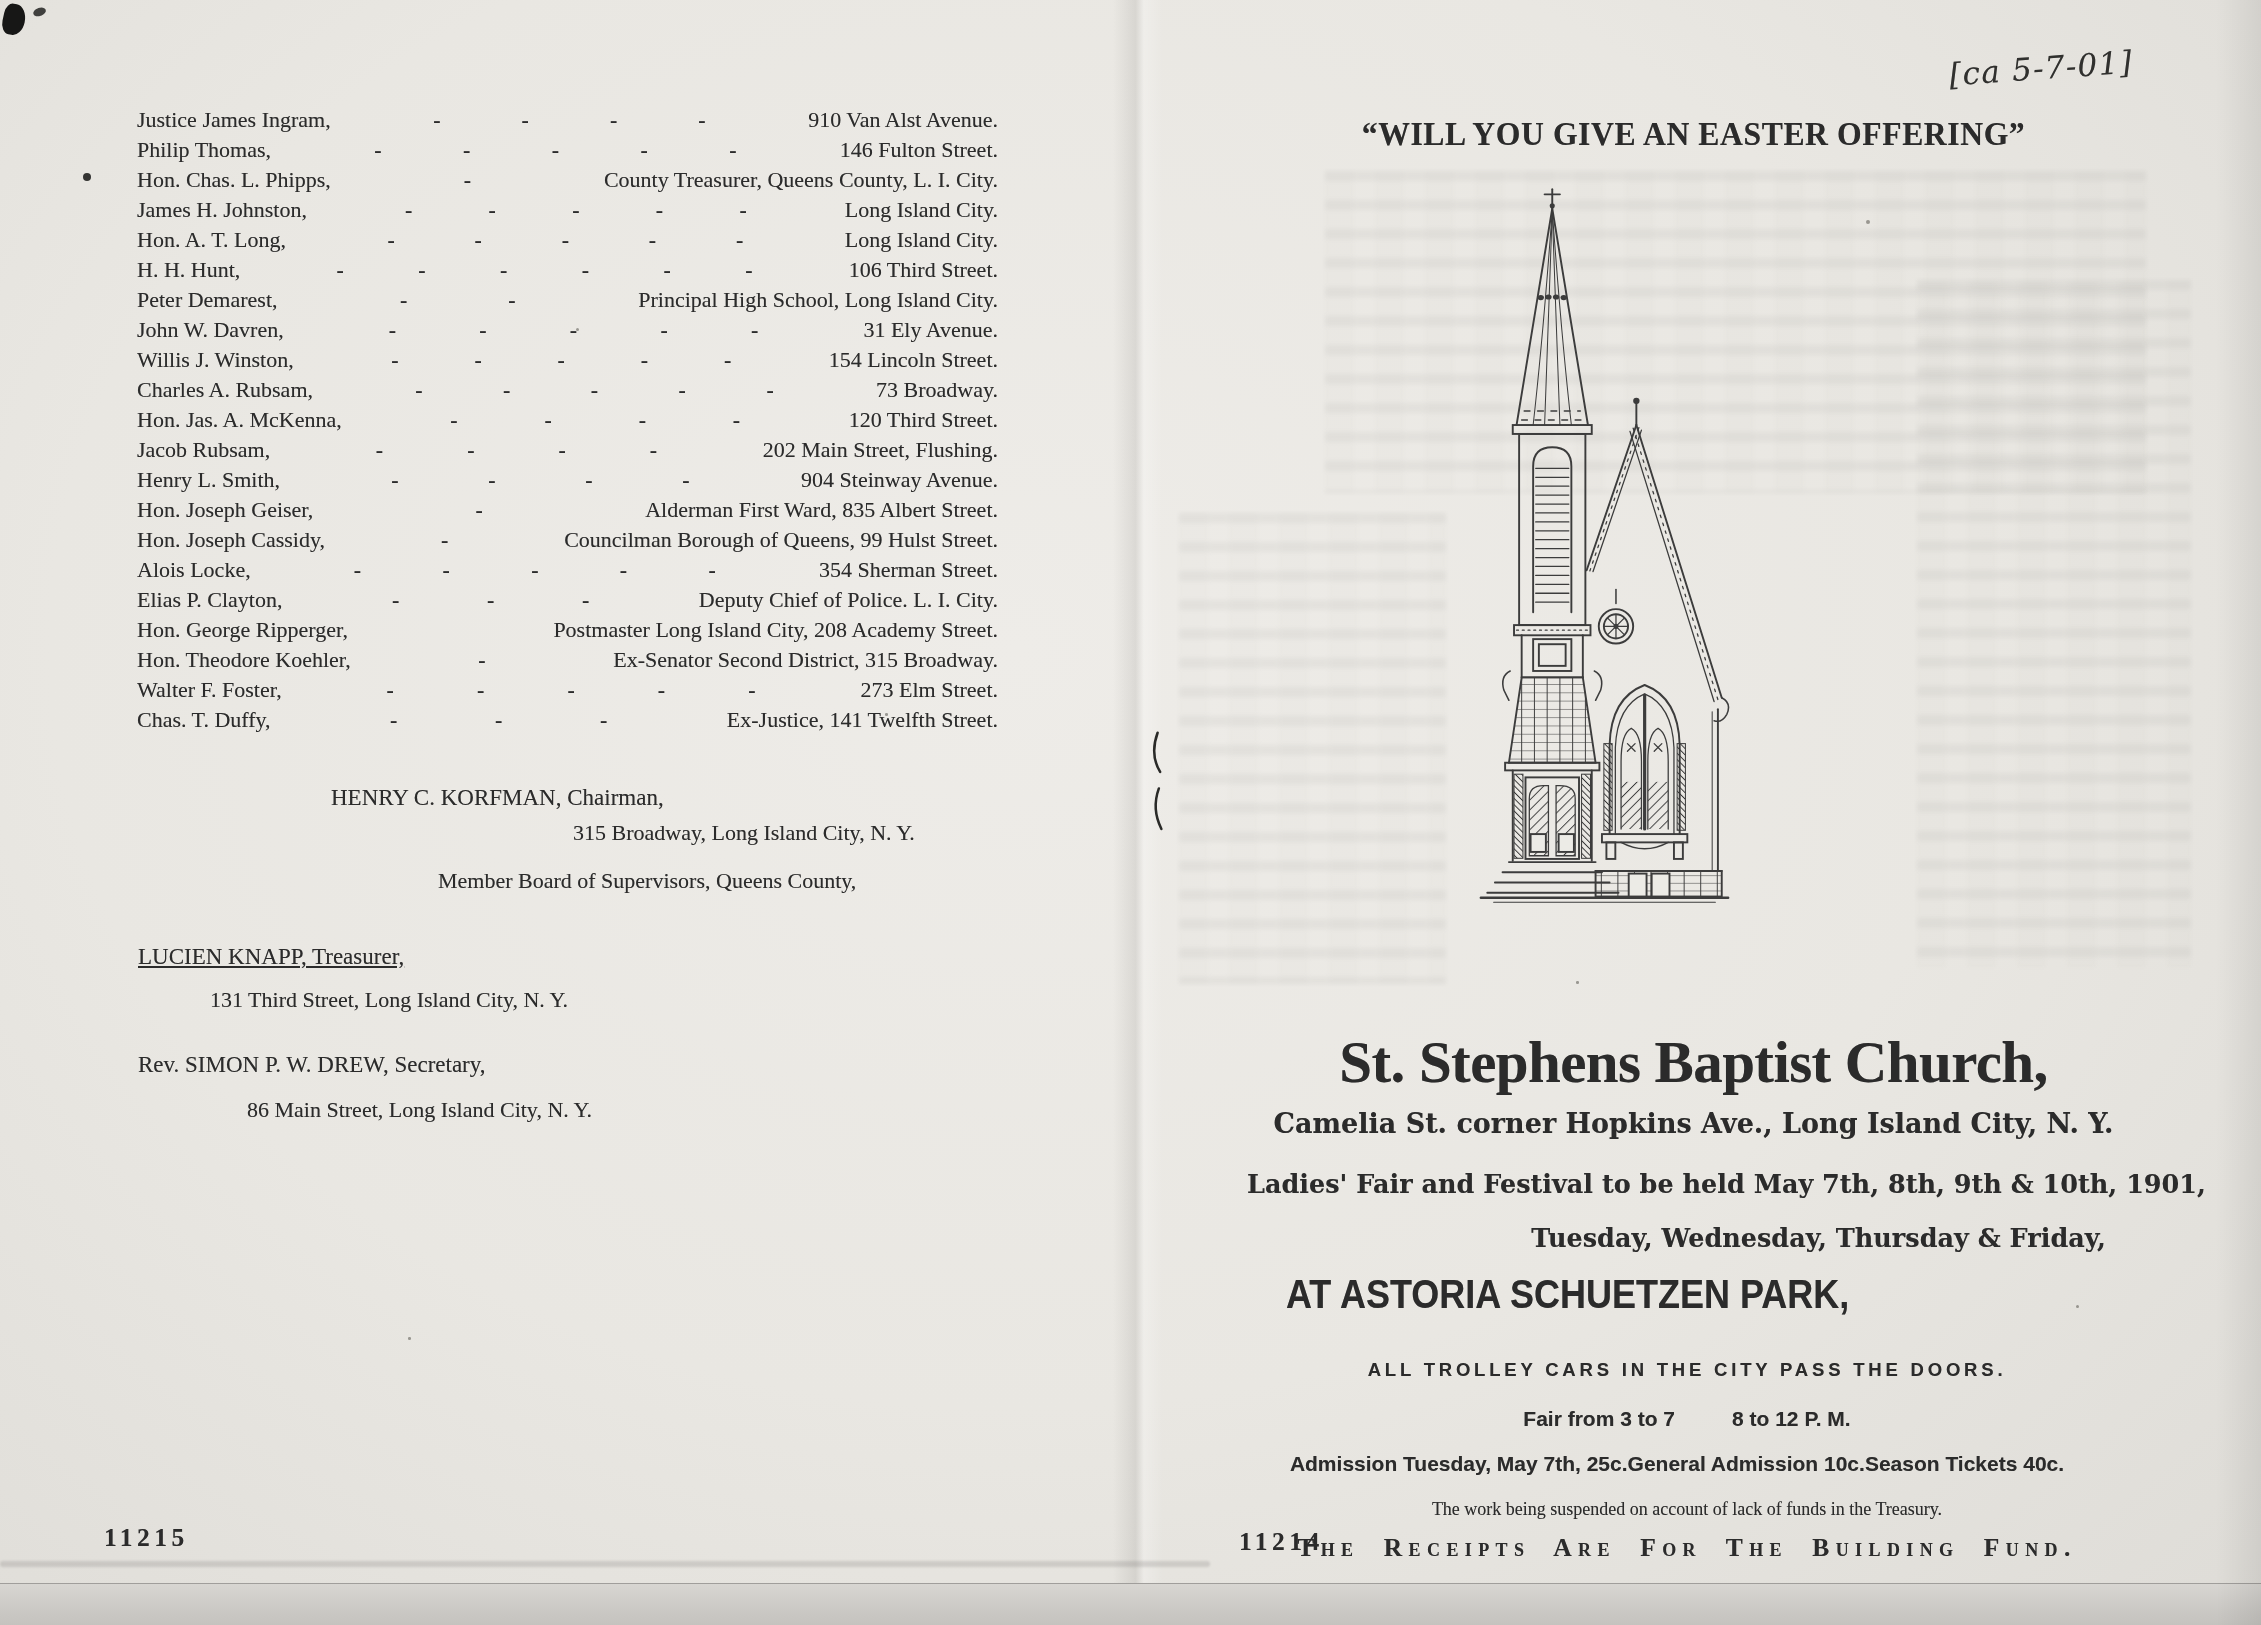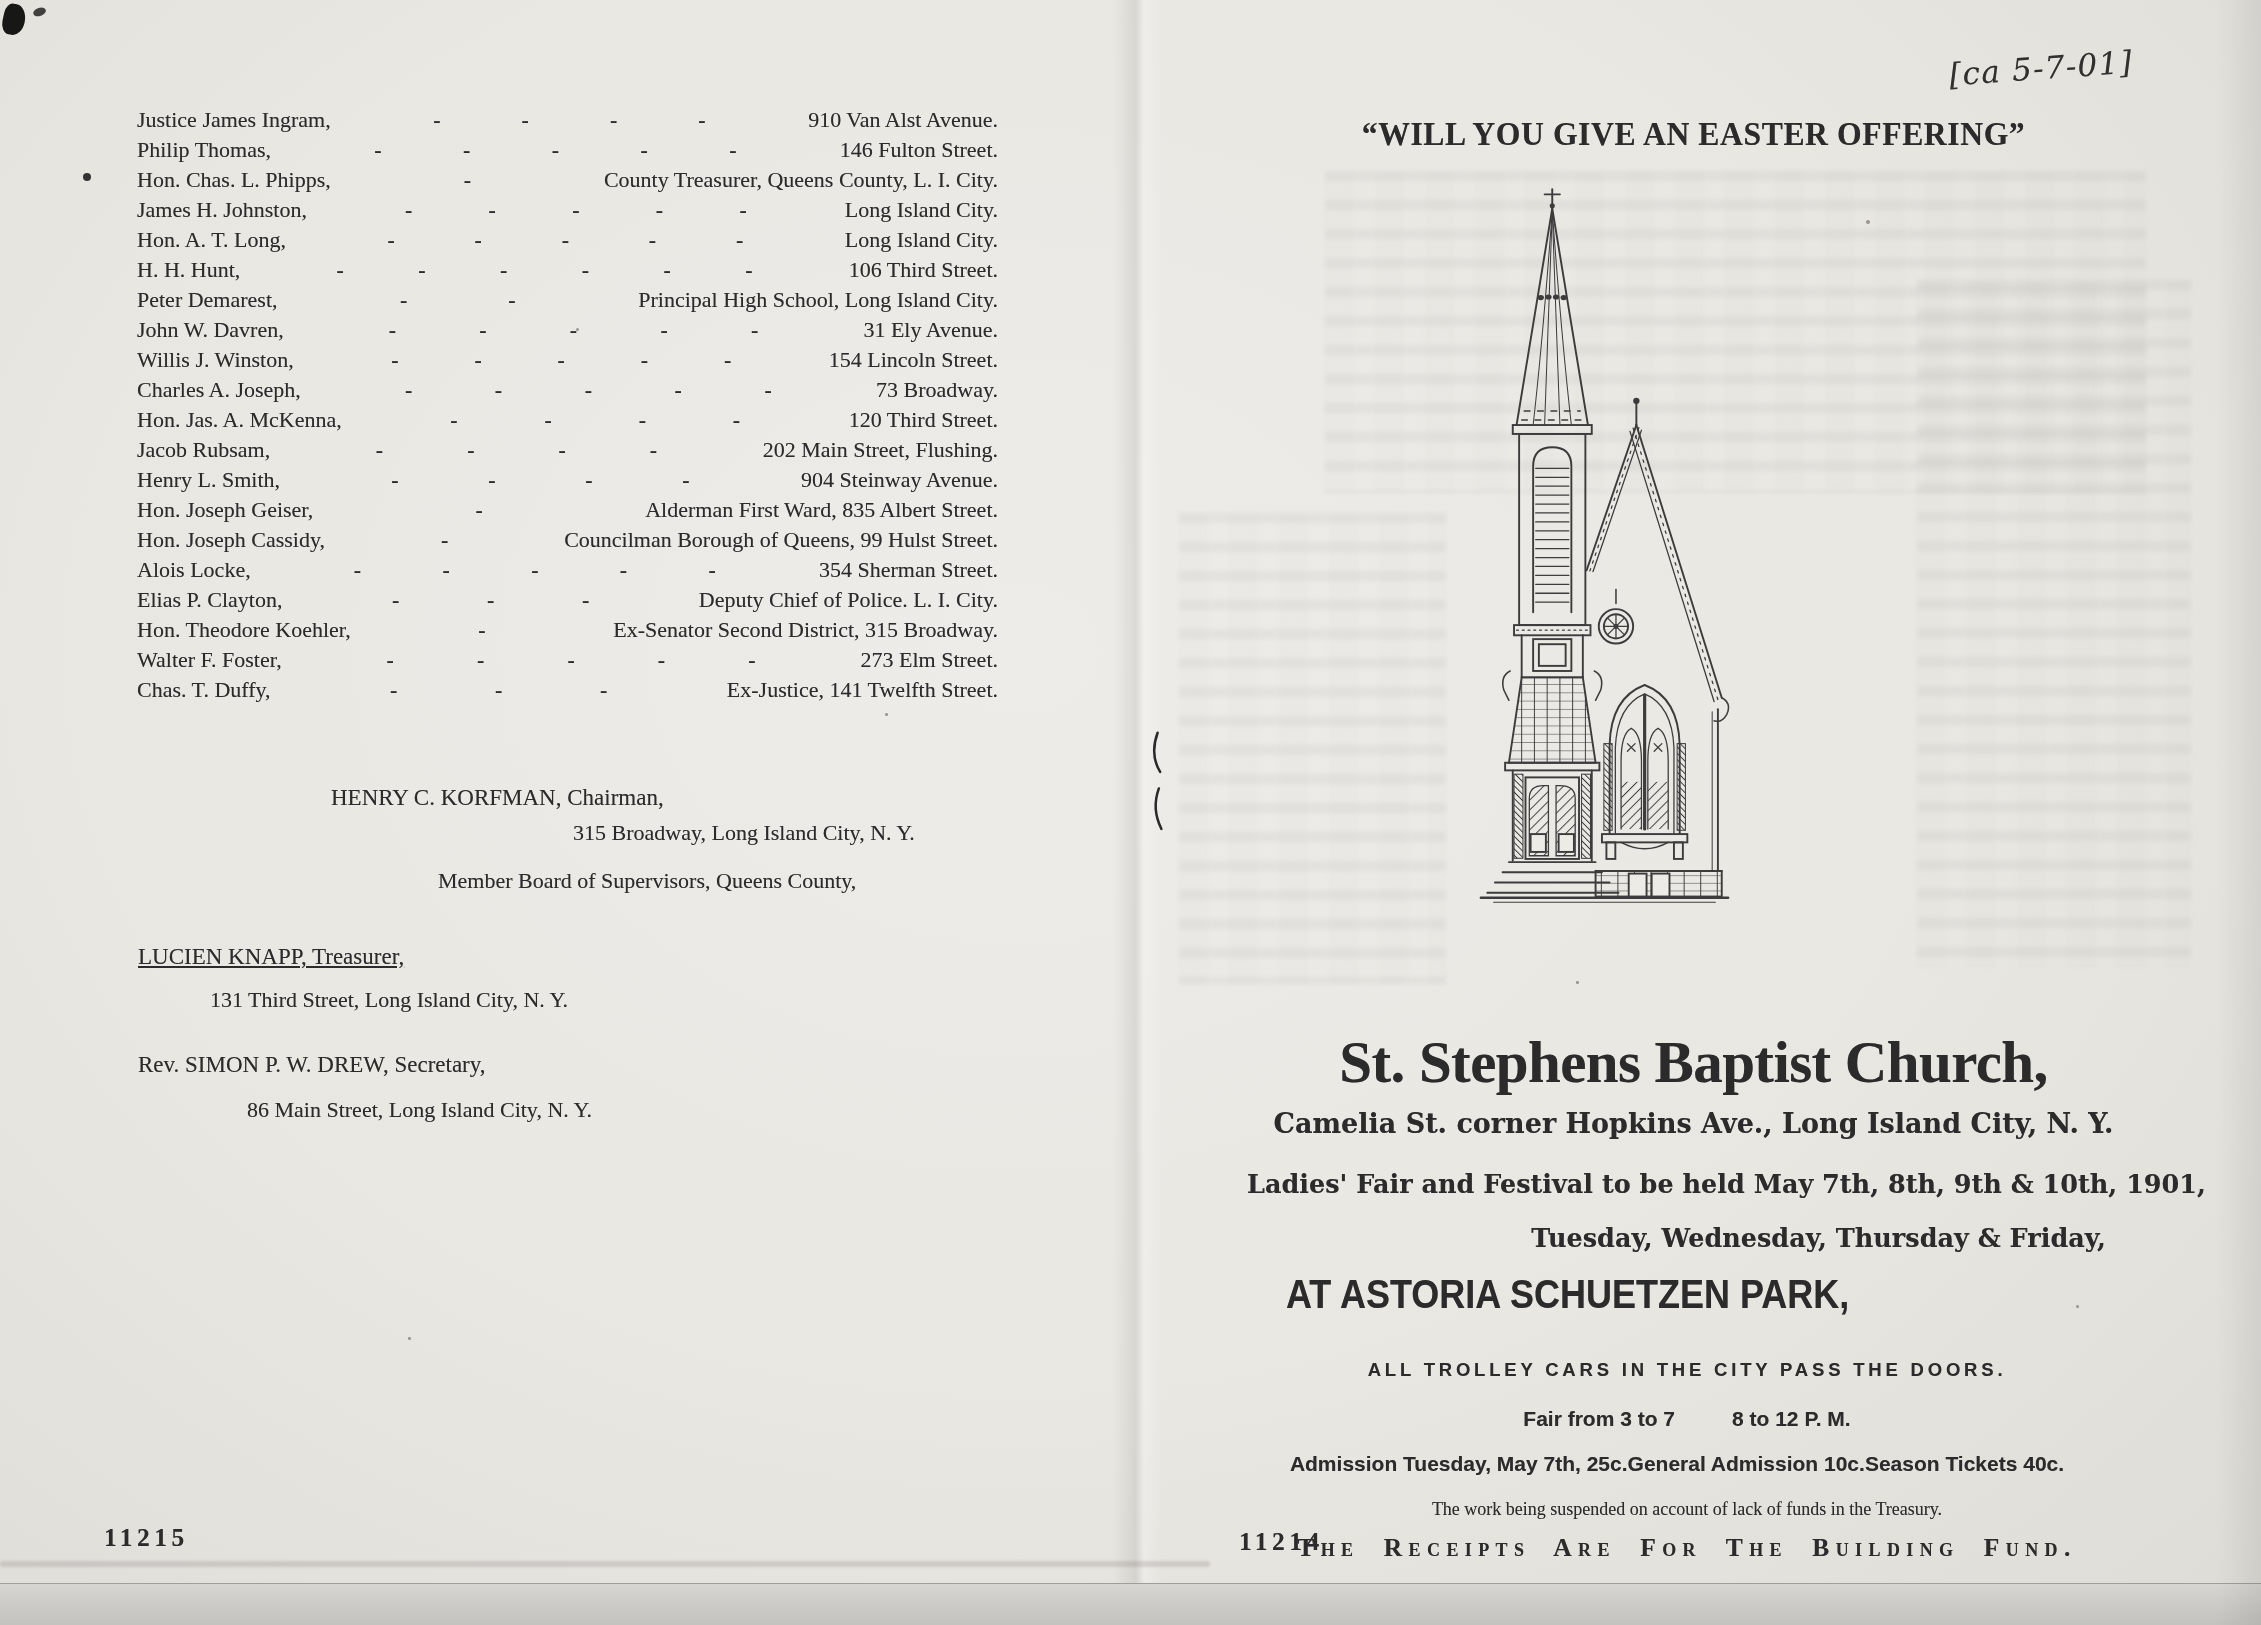--- a/index.html
+++ b/index.html
@@ -188,21 +188,21 @@
       <span class="c-leader">
         <i>-</i>
         <i>-</i>
         <i>-</i>
         <i>-</i>
         <i>-</i>
       </span>
       <span class="c-addr">154 Lincoln Street.</span>
     </div>
     <div class="c-row">
-      <span class="c-name">Charles A. Joseph,</span>
+      <span class="c-name">Charles A. Rubsam,</span>
       <span class="c-leader">
         <i>-</i>
         <i>-</i>
         <i>-</i>
         <i>-</i>
         <i>-</i>
       </span>
       <span class="c-addr">73 Broadway.</span>
     </div>
     <div class="c-row">
@@ -261,20 +261,25 @@
       <span class="c-addr">354 Sherman Street.</span>
     </div>
     <div class="c-row">
       <span class="c-name">Elias P. Clayton,</span>
       <span class="c-leader">
         <i>-</i>
         <i>-</i>
         <i>-</i>
       </span>
       <span class="c-addr">Deputy Chief of Police. L. I. City.</span>
+    </div>
+    <div class="c-row">
+      <span class="c-name">Hon. George Ripperger,</span>
+      <span class="c-leader"></span>
+      <span class="c-addr">Postmaster Long Island City, 208 Academy Street.</span>
     </div>
     <div class="c-row">
       <span class="c-name">Hon. Theodore Koehler,</span>
       <span class="c-leader">
         <i>-</i>
       </span>
       <span class="c-addr">Ex-Senator Second District, 315 Broadway.</span>
     </div>
     <div class="c-row">
       <span class="c-name">Walter F. Foster,</span>

